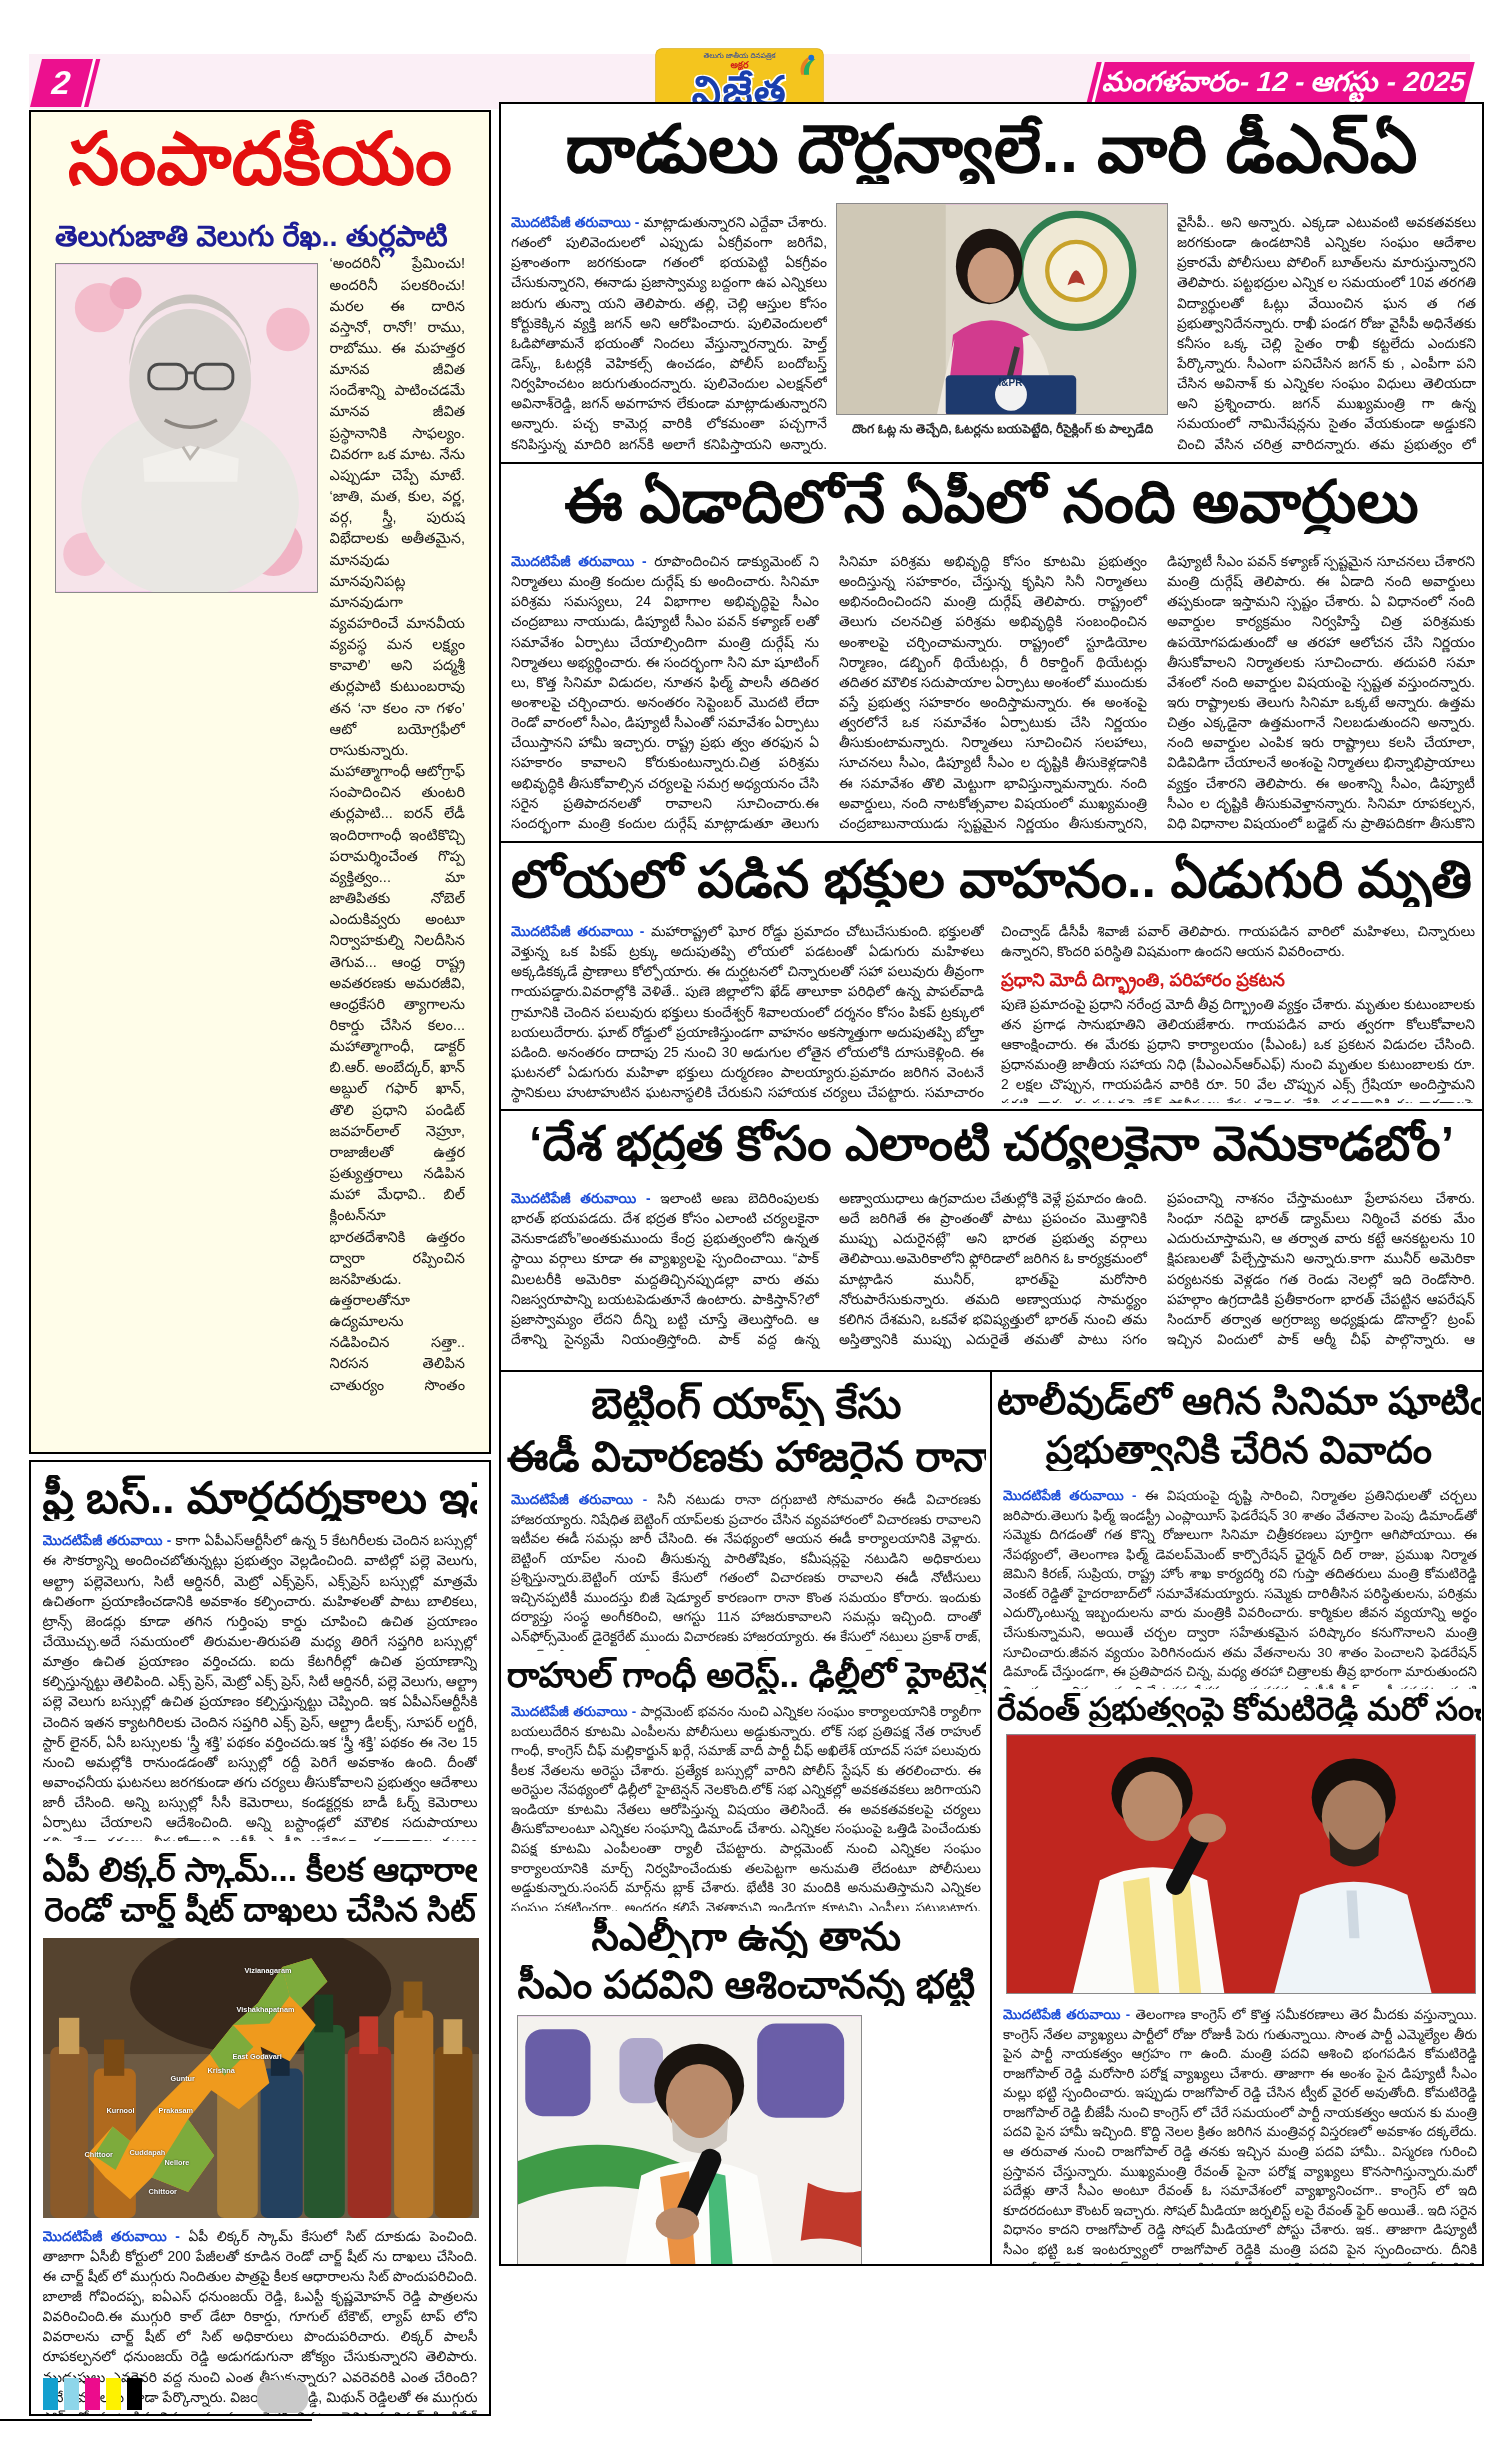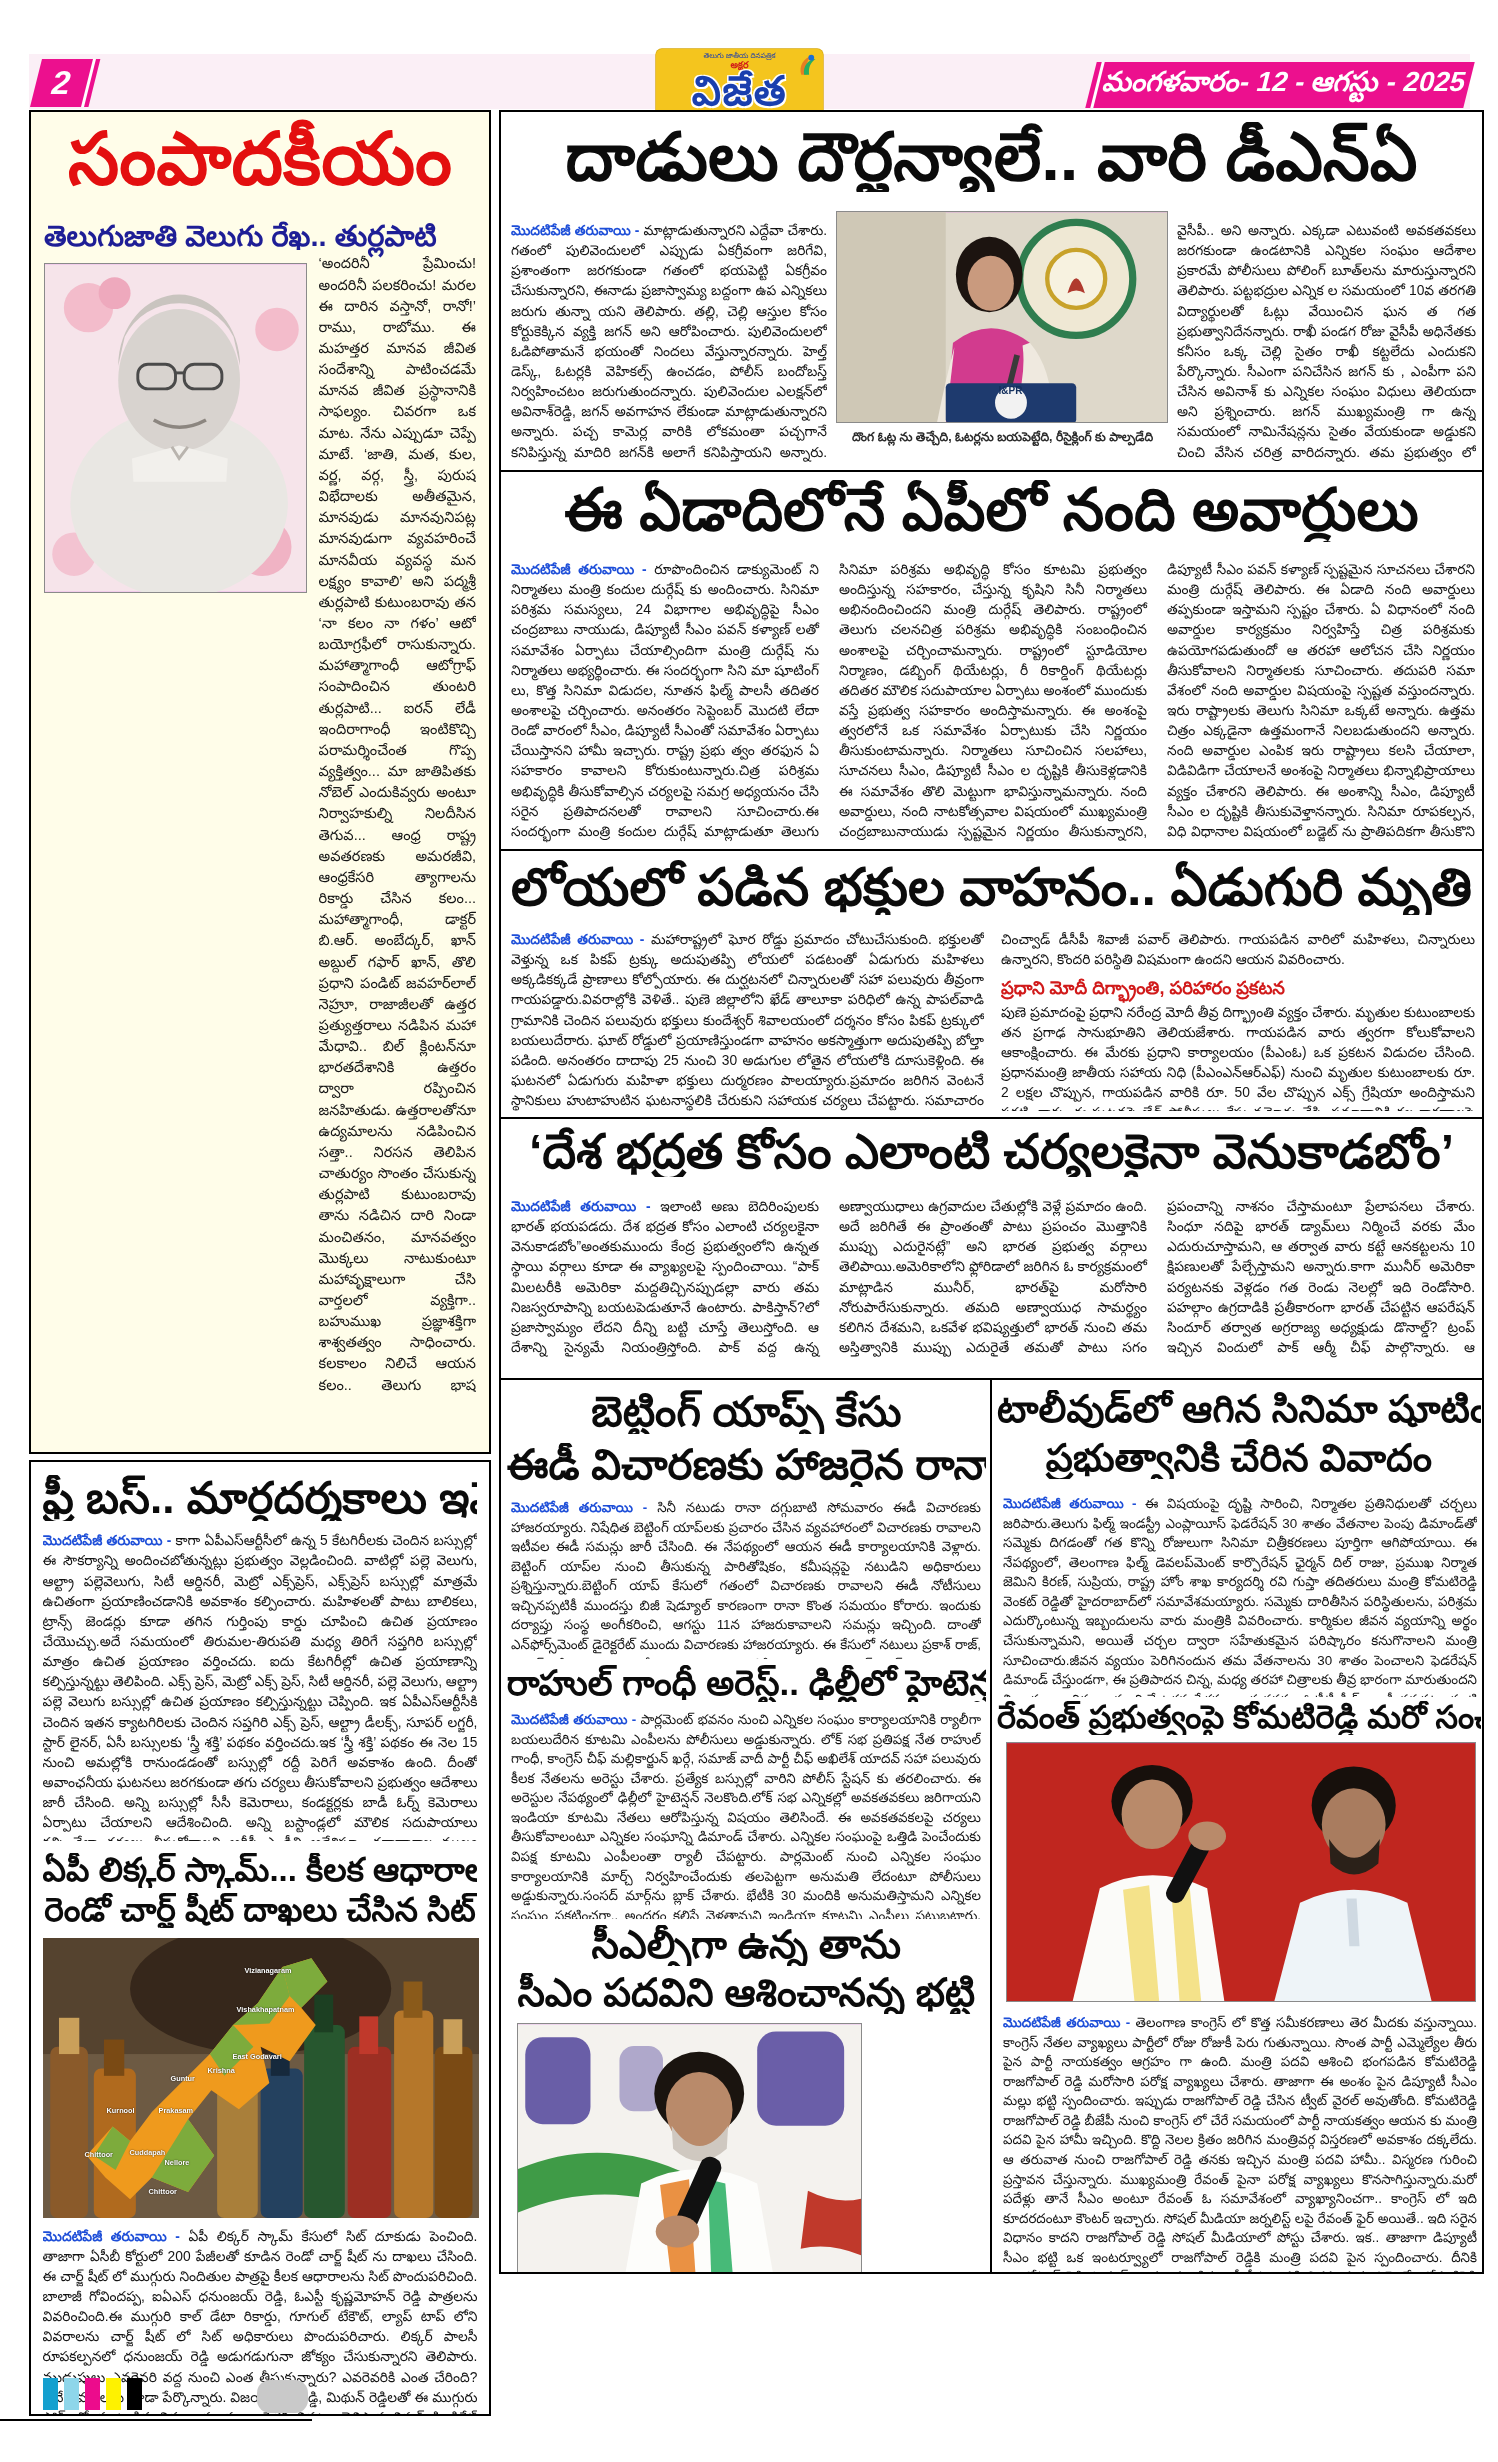--- a/index.html
+++ b/index.html
@@ -56,21 +56,21 @@
     <svg class="abs" style="right:5.8px;top:4.4px;" width="20" height="25" viewBox="0 0 28 34">
       <path d="M6 30 C2 18 10 6 20 4 C14 10 12 18 14 30 Z" fill="#e67e22"></path>
       <path d="M10 30 C8 18 16 8 26 8 C18 14 16 20 17 30 Z" fill="#27ae60"></path>
       <circle cx="20" cy="6" r="4" fill="#1a6fd4"></circle>
     </svg>
   </div>
   <div class="abs mag dateblk" style="left:1096px;top:62px;width:373px;height:46px;">
     <span>మంగళవారం- 12 - ఆగస్టు - 2025</span>
   </div>
 
-  <div class="abs boxed edbox" style="left:29px;top:110px;width:462px;height:1344px;padding:10px 13px;overflow:hidden;">
+  <div class="abs boxed edbox" style="left:29px;top:110px;width:462px;height:1344px;padding:10px 24px;overflow:hidden;">
     <div class="edtitle">సంపాదకీయం</div>
     <div class="edsub" style="margin-top:25px;">తెలుగుజాతి వెలుగు రేఖ.. తుర్లపాటి</div>
     <div class="photoframe" style="float:left;width:261px;height:328px;margin:10px 11.6px 4.4px 0;">
       <svg width="261" height="328" viewBox="0 0 360 452">
         <rect width="360" height="452" fill="#f6e4ea"></rect>
         <g>
           <circle cx="60" cy="60" r="34" fill="#f3bccb"></circle>
             <circle cx="96" cy="40" r="22" fill="#eea9bd"></circle>
           <circle cx="320" cy="90" r="30" fill="#f3bccb"></circle>
             <circle cx="300" cy="390" r="40" fill="#f0b3c4"></circle>
@@ -148,21 +148,21 @@
       <span class="lead">మొదటిపేజీ తరువాయి - </span><span>ఏపీ లిక్కర్ స్కామ్ కేసులో సిట్ దూకుడు పెంచింది. తాజాగా ఏసీబీ కోర్టులో 200 పేజీలతో కూడిన రెండో చార్జ్ షీట్ ను దాఖలు చేసింది. ఈ చార్జ్ షీట్ లో ముగ్గురు నిందితుల పాత్రపై కీలక ఆధారాలను సిట్ పొందుపరిచింది. బాలాజీ గోవిందప్ప, ఐఏఎస్ ధనుంజయ్ రెడ్డి, ఓఎస్టీ కృష్ణమోహన్ రెడ్డి పాత్రలను వివరించింది.ఈ ముగ్గురి కాల్ డేటా రికార్డు, గూగుల్ టేకౌట్, ల్యాప్ టాప్ లోని వివరాలను చార్జ్ షీట్ లో సిట్ అధికారులు పొందుపరిచారు. లిక్కర్ పాలసీ రూపకల్పనలో ధనుంజయ్ రెడ్డి అడుగడుగునా జోక్యం చేసుకున్నారని తెలిపారు. ముడుపులు ఎవరెవరి వద్ద నుంచి ఎంత తీసుకున్నారు? ఎవరెవరికి ఎంత చేరింది? అనే వివరాలను కూడా పేర్కొన్నారు. విజయసాయిరెడ్డి, మిథున్ రెడ్డిలతో ఈ ముగ్గురు ఫోన్ లో మాట్లాడిన వివరాలను కూడా సేకరించినట్టు తెలిపారు.లిక్కర్ సిండికేట్ సమావేశాలకు ధనుంజయ్ రెడ్డి పలుమార్లు హాజరయినట్టు గూగుల్ టేకౌట్ సాక్ష్యాలను అటాచ్ చేశారు. బినామీ పేర్లతో పెట్టుబడులు కూడా పెట్టారని సిట్ అధికారులు తెల్పారు. గత జులై 19న 305 పేజీలతో సిట్ అధికారులు తొలి చార్జ్ షీట్ దాఖలు చేసిన విషయం తెలిసిందే.</span>
     </div>
     <div class="sq" style="left:11.6px;bottom:4.4px;background:#14a0cf;"></div>
     <div class="sq" style="left:33px;bottom:4.4px;background:#8ed6ea;"></div>
     <div class="sq" style="left:54px;bottom:4.4px;background:#ec0c8c;"></div>
     <div class="sq" style="left:75px;bottom:4.4px;background:#fef200;"></div>
     <div class="sq" style="left:96px;bottom:4.4px;background:#000;"></div>
     <div class="blob" style="left:226px;bottom:1.5px;width:51px;height:33px;"></div>
   </div>
 
-  <div class="abs boxed" style="left:499px;top:110px;width:985px;height:2164px;overflow:hidden;">
+  <div class="abs boxed" style="left:499px;top:102px;width:985px;height:2164px;overflow:hidden;">
 
     <div class="abs hl" style="left:0;top:10px;width:100%;font-size:67px;">దాడులు దౌర్జన్యాలే.. వారి డీఎన్ఏ</div>
     <div class="abs body" style="left:10px;top:109px;width:316px;height:244px;font-size:13.8px;">
       <span class="lead">మొదటిపేజీ తరువాయి - </span><span>మాట్లాడుతున్నారని ఎద్దేవా చేశారు. గతంలో పులివెందులలో ఎప్పుడు ఏకగ్రీవంగా జరిగేవి, ప్రశాంతంగా జరగకుండా గతంలో భయపెట్టి ఏకగ్రీవం చేసుకున్నారని, ఈనాడు ప్రజాస్వామ్య బద్దంగా ఉప ఎన్నికలు జరుగు తున్నా యని తెలిపారు. తల్లి, చెల్లి ఆస్తుల కోసం కోర్టుకెక్కిన వ్యక్తి జగన్ అని ఆరోపించారు. పులివెందులలో ఓడిపోతామనే భయంతో నిందలు వేస్తున్నారన్నారు. హెల్త్ డెస్క్, ఓటర్లకి వెహికల్స్ ఉంచడం, పోలీస్ బందోబస్త్ నిర్వహించటం జరుగుతుందన్నారు. పులివెందుల ఎలక్షన్‌లో అవినాశ్‌రెడ్డి, జగన్ అవగాహన లేకుండా మాట్లాడుతున్నారని అన్నారు. పచ్చ కామెర్ల వారికి లోకమంతా పచ్చగానే కనిపిస్తున్న మాదిరి జగన్‌కి అలాగే కనిపిస్తాయని అన్నారు. ఒక్క పులివెందులలోనే 11నామినేషన్లు వచ్చాయని తెలిపారు. ఎక్కడ అవకతవకలు జరగకుండా ఎలక్షన్ కమిషన్ ఆధ్వర్యంలో ఉప ఎన్నికలు సజావుగా జరుగుతాయని తెలిపారు.</span>
     </div>
     <div class="abs photoframe" style="left:335px;top:99px;width:332px;height:212px;">
       <svg width="332" height="212" viewBox="0 0 458 292">
         <rect width="458" height="292" fill="#ded8ca"></rect>
         <rect width="150" height="292" fill="#cfc8b6"></rect>
         <g>

